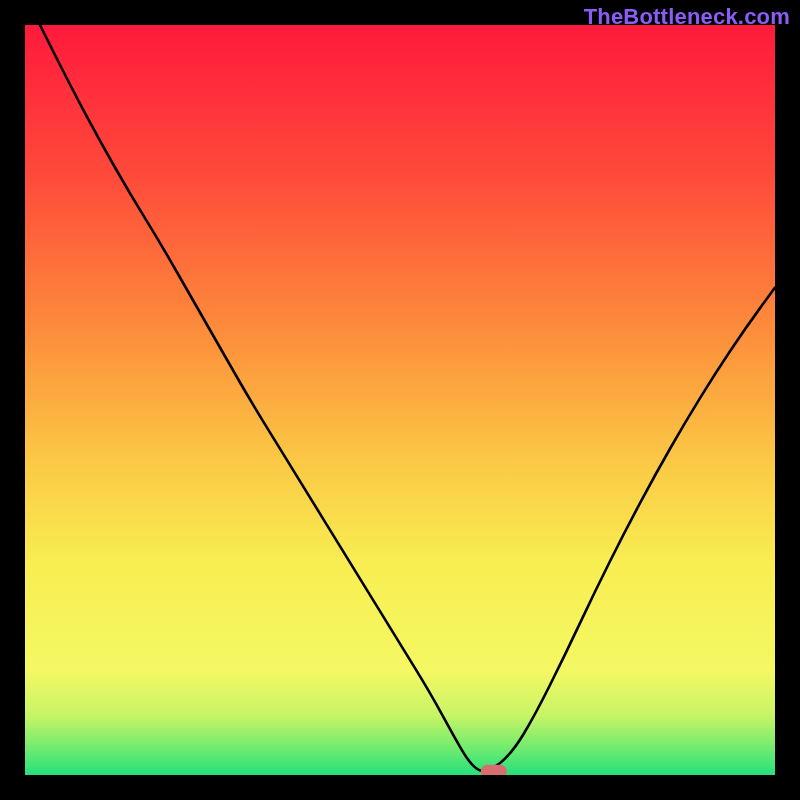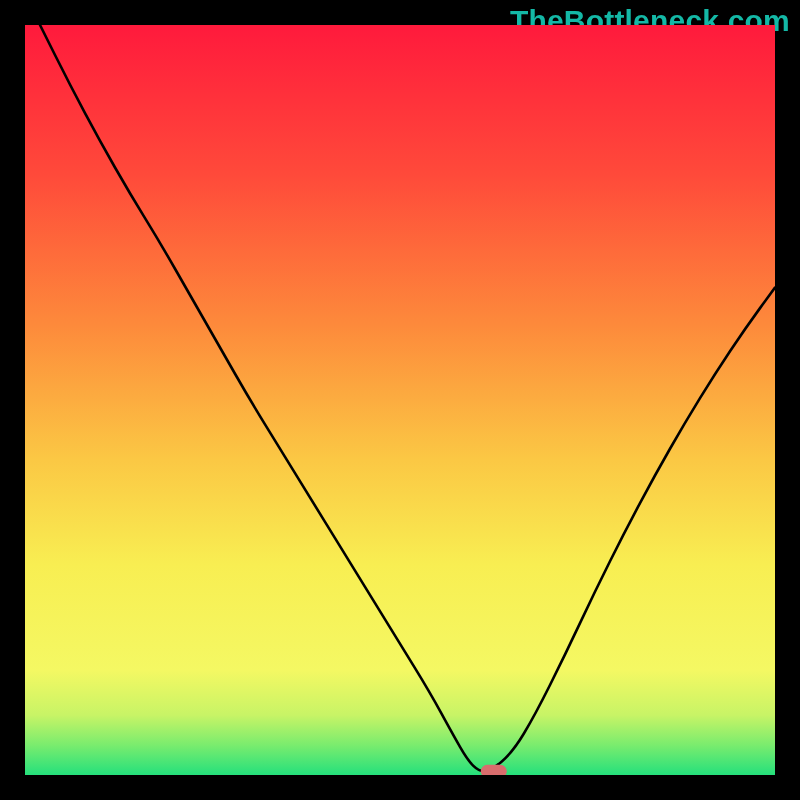--- a/index.html
+++ b/index.html
@@ -15,23 +15,23 @@
     left: 25px;
     top: 25px;
     width: 750px;
     height: 750px;
   }
   .watermark {
     position: absolute;
     top: 4px;
     right: 10px;
     font-family: Arial, Helvetica, sans-serif;
-    font-size: 30px;
+    font-size: 22px;
     font-weight: bold;
-    color: #14b8a6;
+    color: #8b5cf6;
     letter-spacing: 0.2px;
   }
   svg { display: block; }
 </style>
 </head>
 <body>
 
 <div class="chart-container">
   <div class="watermark">TheBottleneck.com</div>
   <div class="plot-area">

